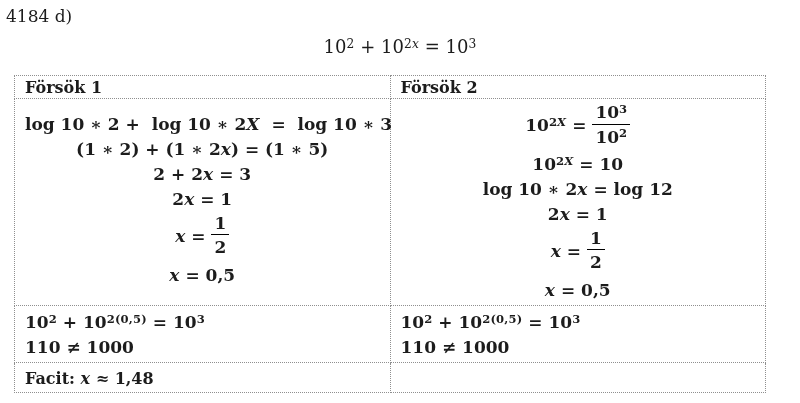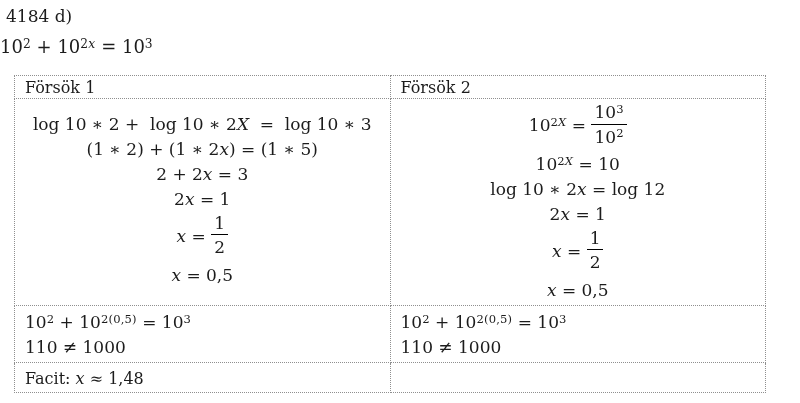--- a/index.html
+++ b/index.html
@@ -10,31 +10,32 @@
     background: var(--bg);
     color: var(--text-color);
     font-family: "DejaVu Serif", "Liberation Serif", serif;
   }
   .title {
     position: absolute; left: 6px; top: 6px;
     font-size: 17px;
   }
   .equation {
     position: absolute; left: 0; top: 36px; width: 800px;
-    font-size: 18px; white-space: pre;
+    text-align: center; font-size: 18px; white-space: pre;
   }
   table.work {
     position: absolute; left: 14px; top: 75px; width: 752px;
     border-collapse: collapse; table-layout: fixed;
   }
   td {
     border: 1px dotted var(--border-color);
     vertical-align: top;
     padding: 1px 10px;
     font-size: 16px;
+    font-weight: bold;
   }
   .row-header td      { height: 22px; padding-top: 2px; }
   .row-solution td    { height: 163px; font-size: 17px; }
   .row-test-header td { height: 24px; padding-top: 3px; }
   .row-test td        { height: 56px; font-size: 17px; padding-top: 3px; margin-top: 6px; }
   .row-facit td       { height: 25px; font-size: 16px; padding-top: 3px; }
   .math-lines { width: 100%; }
   .math-line { white-space: pre; line-height: 1.35; margin: 2px 0; }
   .center .math-line { text-align: center; }
   .sol-left  { margin-top: 13px; }

